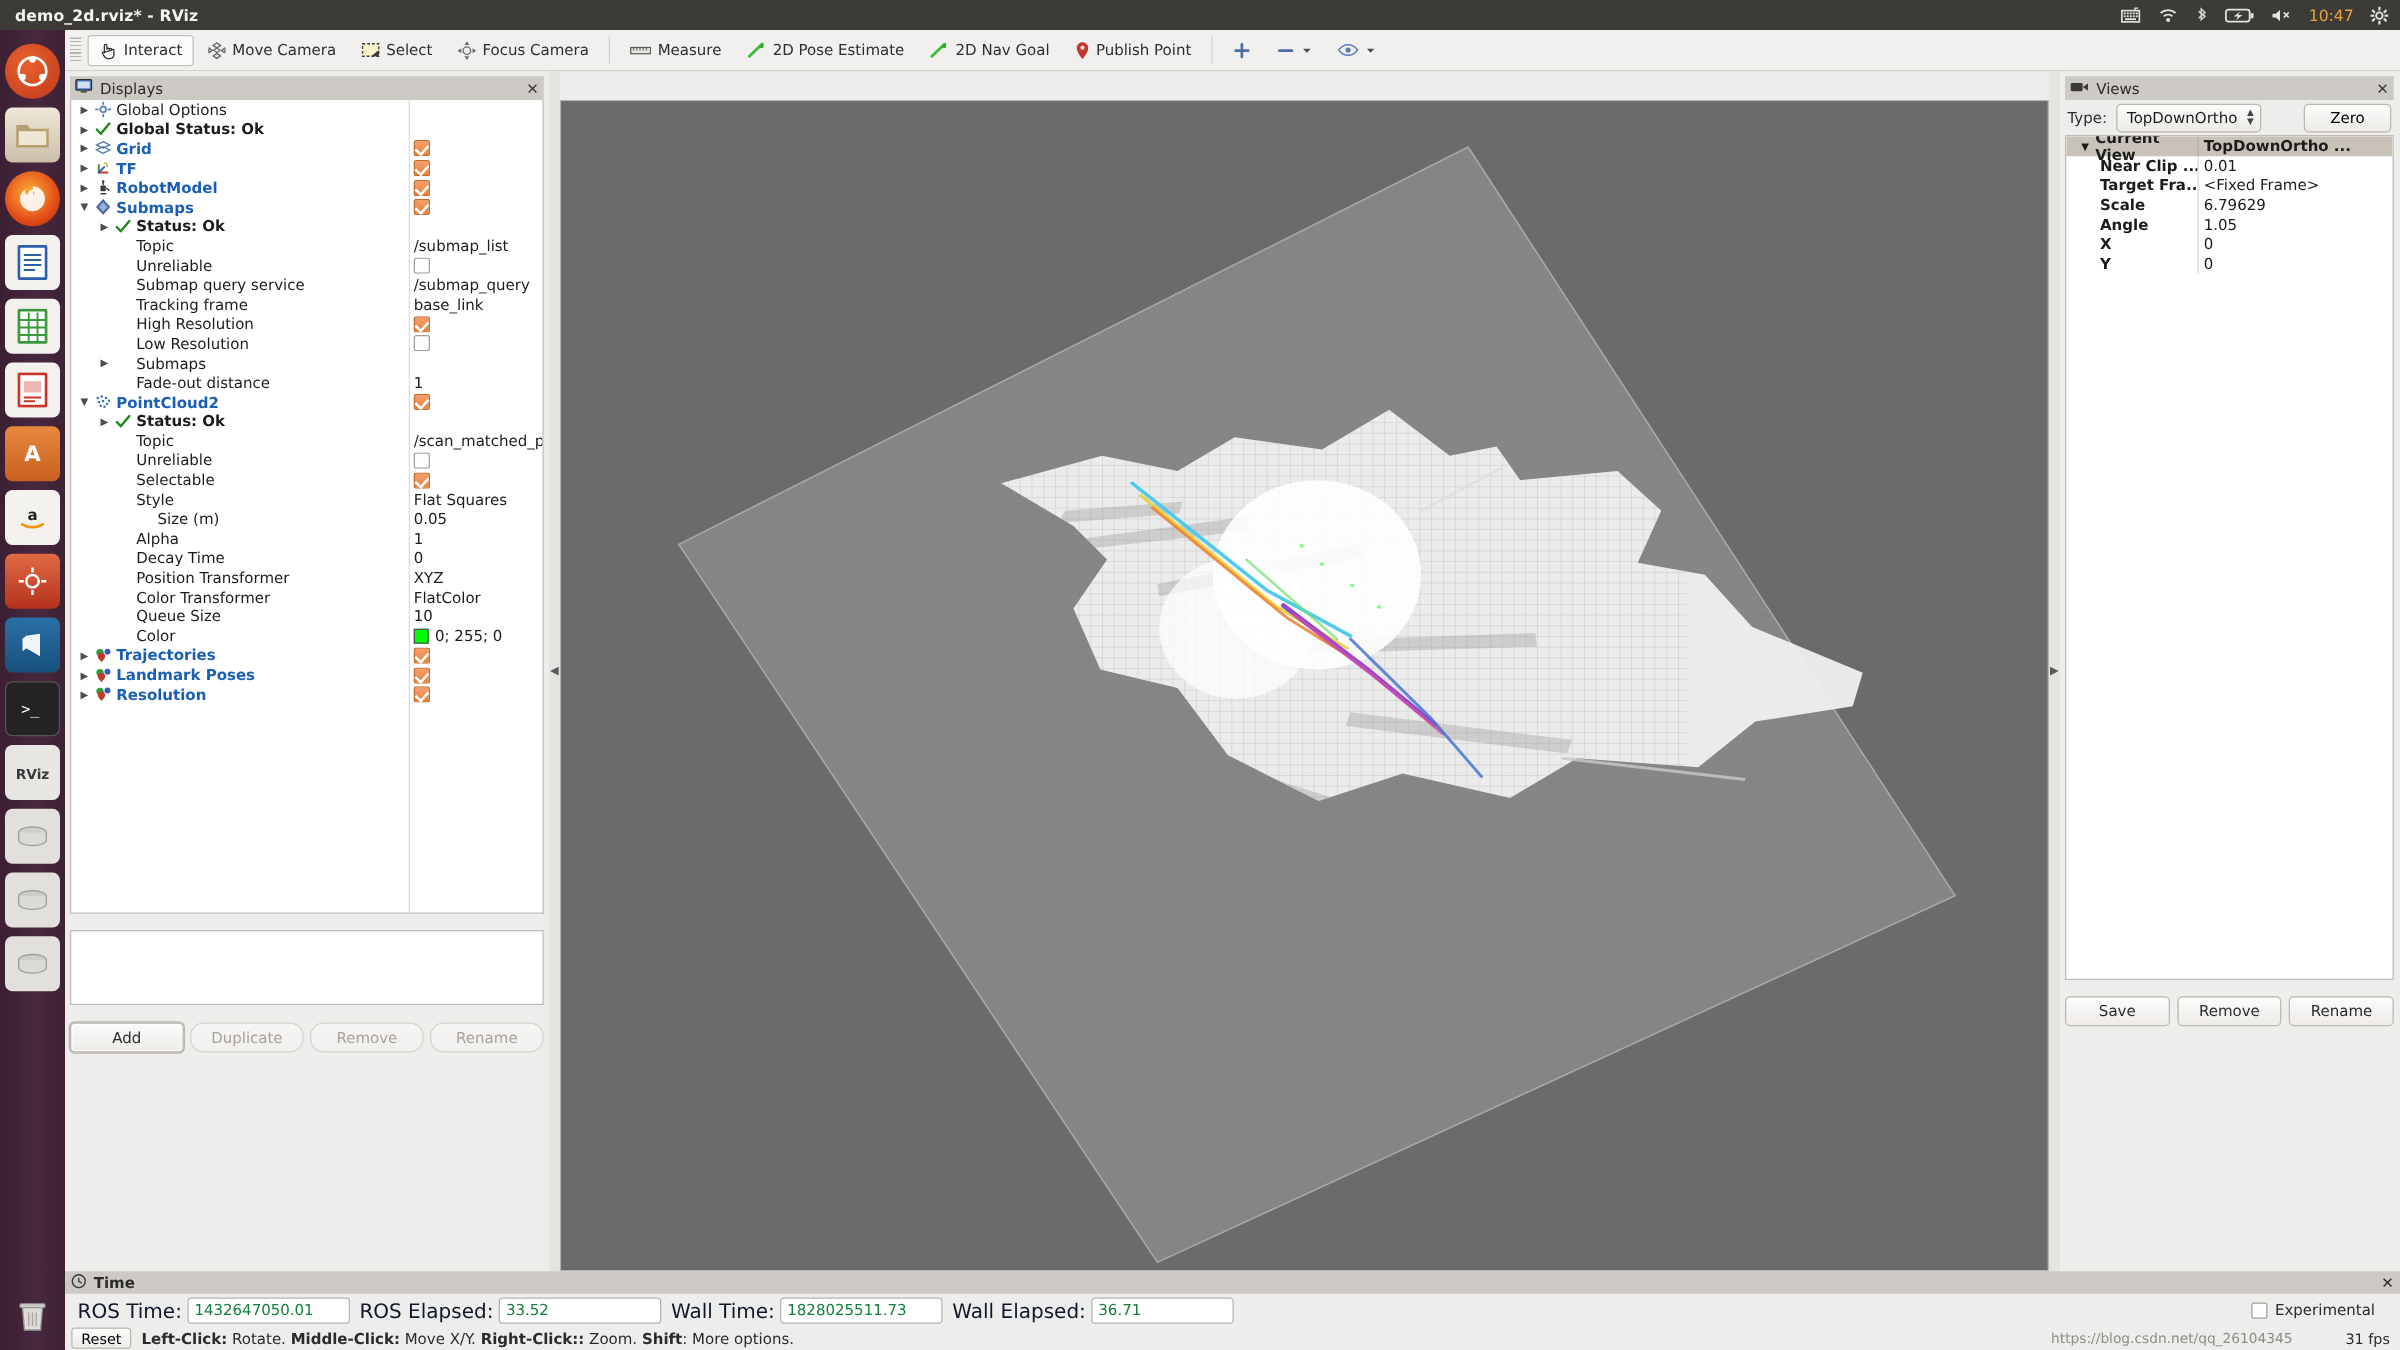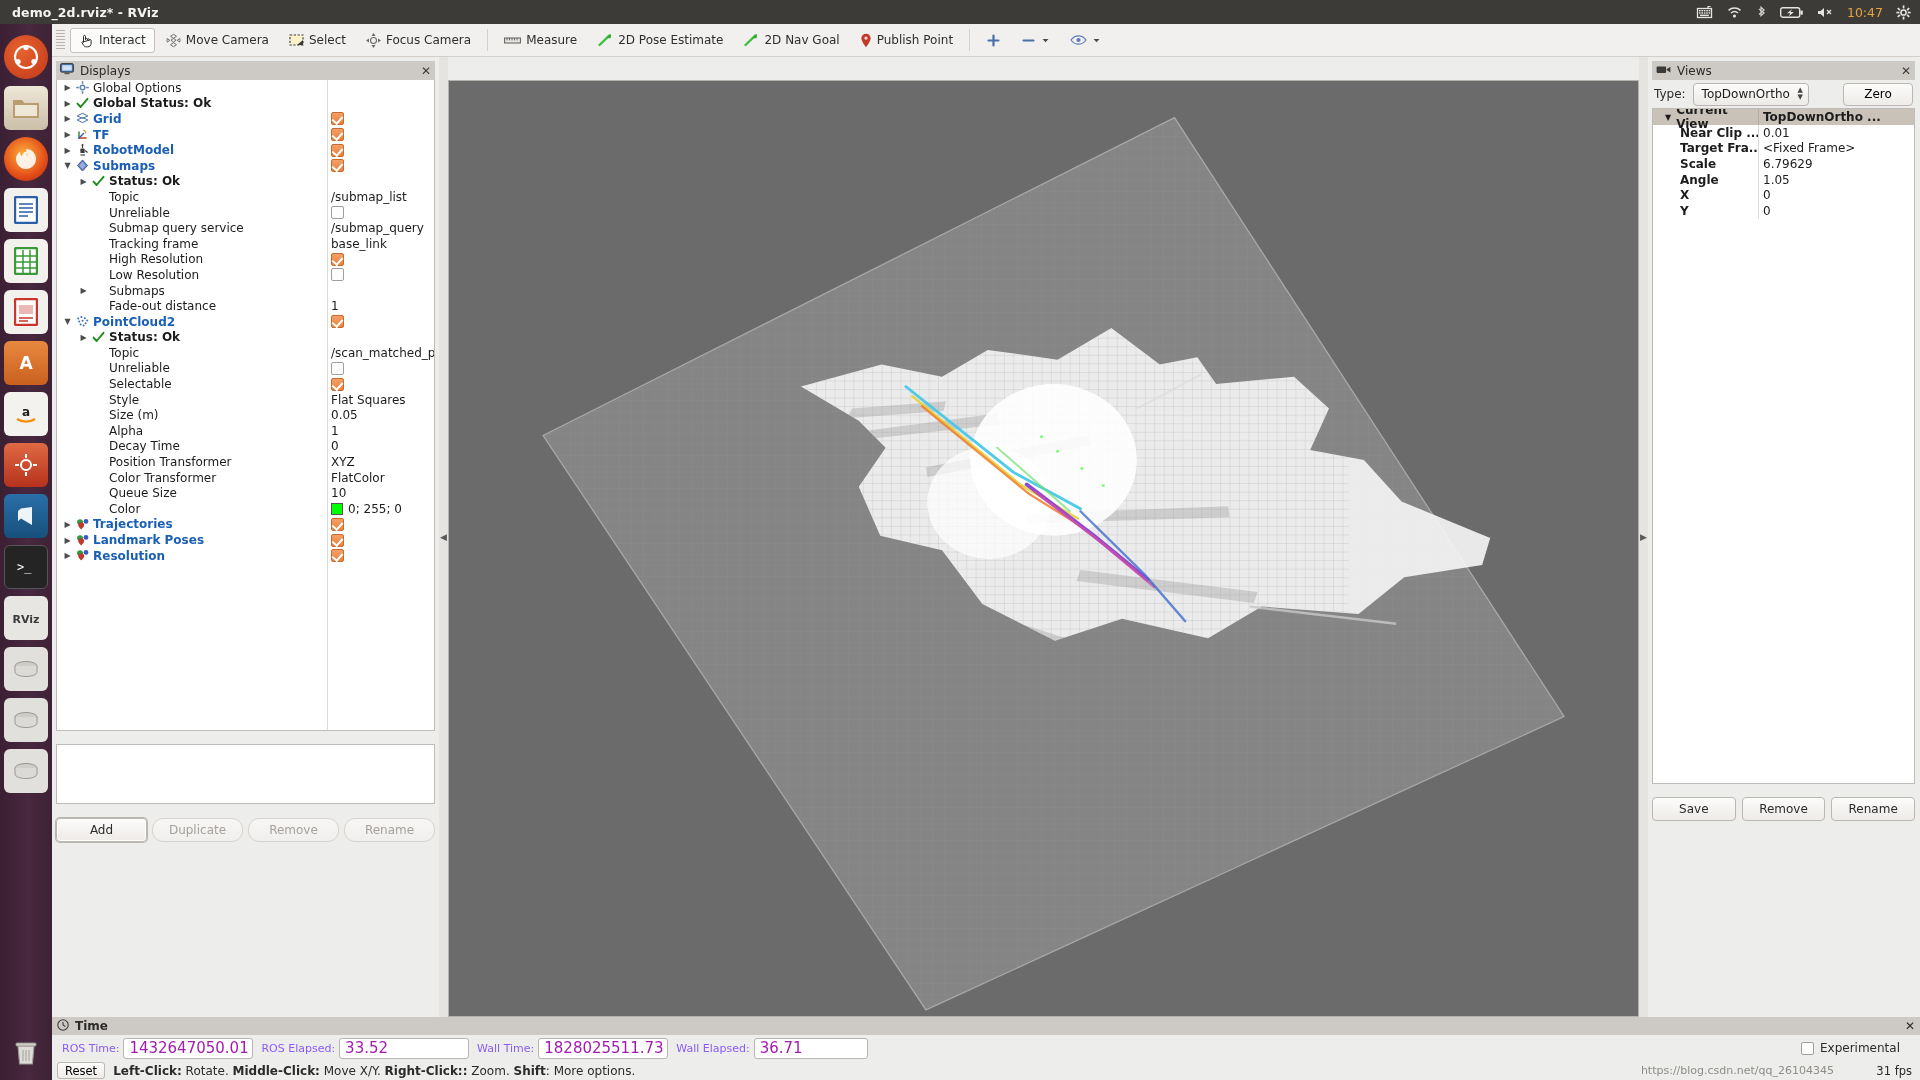--- a/index.html
+++ b/index.html
@@ -163,24 +163,24 @@
     background: linear-gradient(#fcfcfb, #eeebe8);
     display: flex; align-items: center; justify-content: center; color: #2b2b2b;
   }
 
   
   .timedock { position: absolute; left: 0; bottom: 0; width: 1868px; height: 63px; background: #ededeb; }
   .time-hdr { height: 18px; background: #cdcac5; display: flex; align-items: center; padding: 0 5px; font-size: 12px; color: #2b2b2b; }
   .time-hdr .ttl { margin-left: 6px; font-weight: bold; }
   .time-hdr .x { margin-left: auto; font-size: 12px; }
   .time-fields { height: 26px; display: flex; align-items: center; padding: 0 6px; gap: 4px; }
-  .tfield-lbl { font-size: 11px; color: #8b5cf6; margin-left: 4px; }
+  .tfield-lbl { font-size: 16px; color: #0f172a; margin-left: 4px; }
   .tinput {
     height: 21px; border: 1px solid #b9b5b0; border-radius: 3px; background: #fff;
-    font-size: 15px; color: #a21caf; display: flex; align-items: center; padding: 0 5px;
+    font-size: 12px; color: #15803d; display: flex; align-items: center; padding: 0 5px;
   }
   .exp-box { margin-left: auto; display: flex; align-items: center; gap: 6px; padding-right: 14px; }
   .exp-chk { width: 13px; height: 13px; border: 1px solid #a39e98; background: #fdfdfd; border-radius: 2px; }
   .statusbar { height: 19px; display: flex; align-items: center; padding-left: 5px; gap: 8px; position: relative; }
   .resetbtn {
     height: 17px; padding: 0 7px; font-size: 11.5px;
     border: 1px solid #bbb7b1; border-radius: 3px;
     background: linear-gradient(#fcfcfb, #eeebe8); display: flex; align-items: center;
   }
   .statustext { font-size: 12px; color: #2b2b2b; }
@@ -788,21 +788,21 @@
                 <span class="tname " style="margin-left: 3px;">Style</span>
               </div>
               <div class="tcol-val">
                 <span>Flat Squares</span>
               </div>
             </div>
             <div class="trow">
               <div class="tcol-name" style="padding-left: 20px;">
                 <span class="arrow">&nbsp;</span>
                 <span class="ticon"></span>
-                <span class="tname " style="margin-left: 3px;">Size (m)</span>
+                <span class="tname " style="margin-left: 20px;">Size (m)</span>
               </div>
               <div class="tcol-val">
                 <span>0.05</span>
               </div>
             </div>
             <div class="trow">
               <div class="tcol-name" style="padding-left: 20px;">
                 <span class="arrow">&nbsp;</span>
                 <span class="ticon"></span>
                 <span class="tname " style="margin-left: 3px;">Alpha</span>

